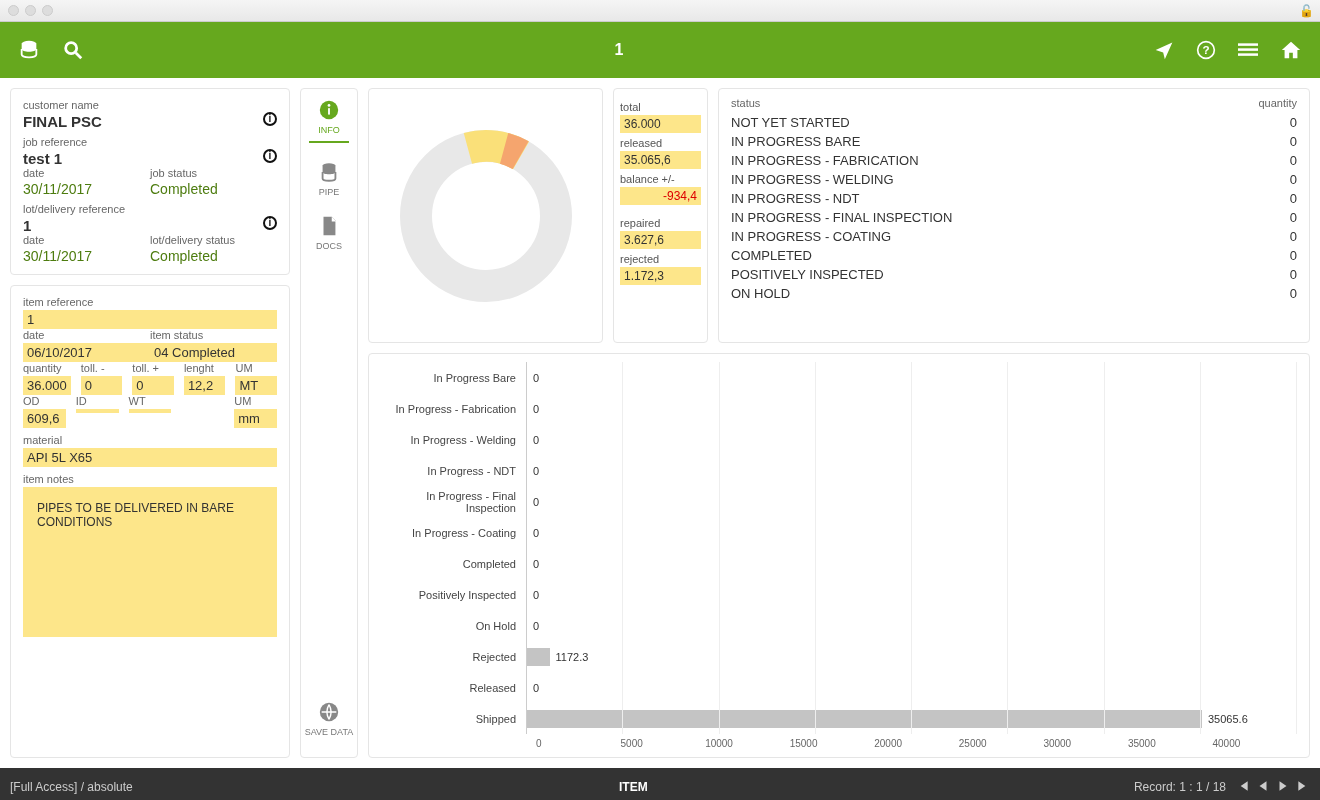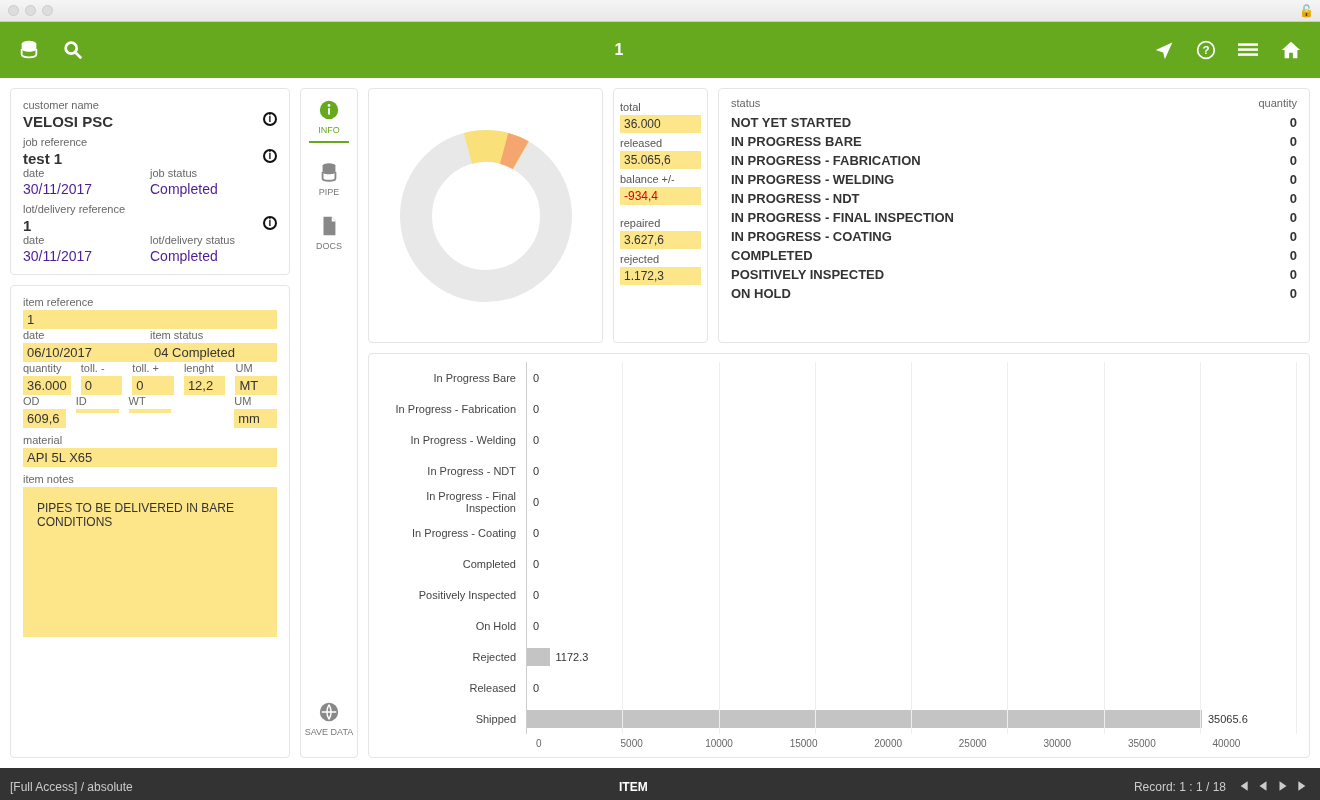--- a/index.html
+++ b/index.html
@@ -10,21 +10,21 @@
 .lock { position: absolute; right: 6px; top: 4px; color: #e55; font-size: 12px; }
 .toolbar { height: 56px; background: #66a81e; display: flex; align-items: center; padding: 0 18px; color: #fff; }
 .toolbar-left, .toolbar-right { display: flex; gap: 22px; align-items: center; }
 .toolbar-center { flex: 1; text-align: center; font-size: 16px; font-weight: 600; }
 .icon { fill: #fff; display: inline-flex; align-items: center; justify-content: center; }
 .main { display: flex; gap: 10px; padding: 10px; height: 690px; }
 .col-left { width: 280px; display: flex; flex-direction: column; gap: 10px; justify-content: flex-end; }
 .card { border: 1px solid #e5e5e5; border-radius: 4px; padding: 10px 12px; background: #fff; }
 .label { font-size: 11px; color: #666; margin-bottom: 2px; margin-top: 6px; }
 .label:first-child { margin-top: 0; }
-.value { font-size: 14px; color: #4c1d95; }
+.value { font-size: 14px; color: #4d7c0f; }
 .value-bold { font-weight: 700; font-size: 15px; }
 .row2 { display: flex; }
 .row2 > div { flex: 1; }
 .info-icon { float: right; font-weight: bold; color: #111; background: #fff; border: 2px solid #111; border-radius: 50%; width: 14px; height: 14px; line-height: 10px; text-align: center; font-size: 10px; margin-top: -18px; }
 .hlfull { background: #fde68a; padding: 2px 4px; display: block; width: 100%; font-size: 13px; }
 .item-card { flex: 1; }
 .grid5 { display: flex; gap: 10px; }
 .grid5 > div { flex: 1; }
 .notes { background: #fde68a; padding: 14px; font-size: 12px; height: 150px; margin-top: 2px; }
 .col-mid { width: 58px; border: 1px solid #e5e5e5; border-radius: 4px; display: flex; flex-direction: column; align-items: center; padding-top: 10px; gap: 18px; }
@@ -32,25 +32,25 @@
 .mtab.active { color: #66a81e; }
 .mtab.active .micon { fill: #66a81e; }
 .micon { fill: #888; width: 22px; height: 22px; display: block; margin: 0 auto 4px; }
 .mtab-bottom { margin-top: auto; margin-bottom: 20px; }
 .col-right { flex: 1; display: flex; flex-direction: column; gap: 10px; }
 .top3 { display: flex; gap: 10px; height: 267px; }
 .donut-card { width: 235px; border: 1px solid #e5e5e5; border-radius: 4px; display: flex; align-items: center; justify-content: center; }
 .stats-card { width: 95px; border: 1px solid #e5e5e5; border-radius: 4px; padding: 8px 6px; font-size: 11px; }
 .stat-label { font-size: 11px; color: #555; margin-top: 4px; }
 .stat-value { background: #fde68a; padding: 2px 4px; font-size: 12px; margin-top: 2px; display: block; }
-.stat-neg { color: #d00; }
+.stat-neg { color: #d00; text-align: right; }
 .status-card { flex: 1; border: 1px solid #e5e5e5; border-radius: 4px; padding: 8px 12px; }
 .status-header { display: flex; font-size: 11px; color: #666; padding-bottom: 4px; }
 .status-header span:first-child { flex: 1; }
-.status-row { display: flex; font-size: 13px; font-weight: 700; padding: 2px 0; gap: 44px; }
+.status-row { display: flex; font-size: 13px; font-weight: 400; padding: 2px 0; gap: 44px; }
 .status-row span:first-child { flex: 1; }
 .chart-card { flex: 1; border: 1px solid #e5e5e5; border-radius: 4px; padding: 8px 12px; position: relative; }
 .bar-row { display: flex; align-items: center; height: 31px; }
 .bar-label { width: 145px; text-align: right; font-size: 11px; color: #444; padding-right: 10px; }
 .bar-area { flex: 1; position: relative; height: 100%; border-left: 1px solid #ccc; display: flex; align-items: center; }
 .bar-fill { background: #c4c4c4; height: 18px; }
 .bar-val { font-size: 11px; margin-left: 6px; }
 .gridlines { position: absolute; left: 0; top: 0; bottom: 0; right: 0; display: flex; }
 .gridlines div { flex: 1; border-right: 1px solid #eee; }
 .xaxis { display: flex; margin-left: 155px; margin-top: 4px; font-size: 10px; color: #666; }
@@ -113,21 +113,21 @@
           <path d="M12 3l10 9h-3v9h-5v-6h-4v6H5v-9H2z"></path>
         </svg>
       </span>
   </div>
 </div>
 
 <div class="main">
   <div class="col-left">
     <div class="card">
       <div class="label">customer name</div>
-      <div class="value-bold">VELOSI PSC</div>
+      <div class="value-bold">FINAL PSC</div>
       <div class="info-icon">i</div>
       <div class="label">job reference</div>
       <div class="value-bold">test 1</div>
       <div class="info-icon">i</div>
       <div class="row2">
         <div>
             <div class="label">date</div>
             <div class="value">30/11/2017</div>
           </div>
         <div>

